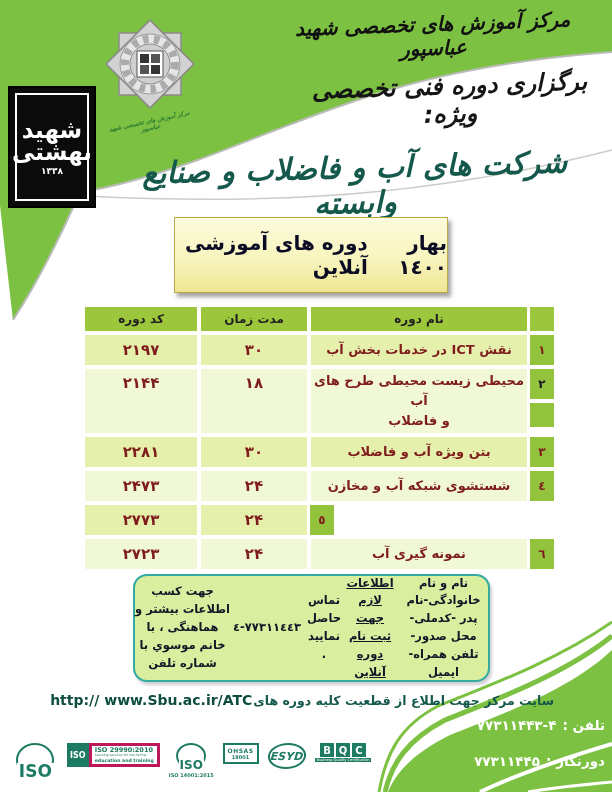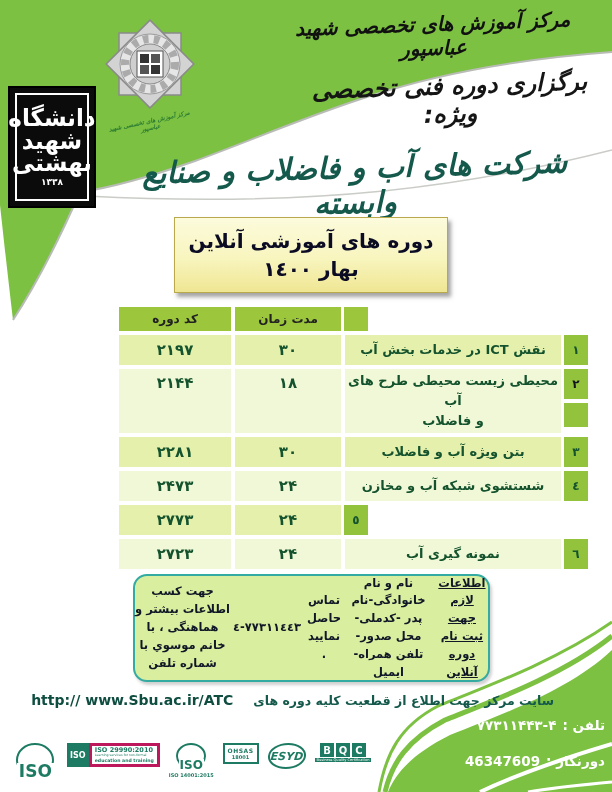--- a/index.html
+++ b/index.html
@@ -45,32 +45,32 @@
     color:#fff;font-weight:bold;line-height:0.98;text-align:center;
   }
   .sbu-l{font-size:23px;transform:scaleY(1.05);}
   .sbu-year{font-size:9px;margin-top:3px;letter-spacing:2px;}
 
   
   .title-box{
     top:217px;left:174px;width:272px;height:74px;
     background:linear-gradient(180deg,#FCFBDC 0%,#F8F5BE 55%,#EFE693 100%);
     border:1px solid #B9A94C;box-shadow:3px 4px 4px rgba(90,90,90,.55);
-    display:flex;flex-direction:column;align-items:center;justify-content:center;gap:4px;
+    display:flex;flex-direction:row;align-items:center;justify-content:center;gap:4px;
   }
   .title-box .t1,.title-box .t2{
     font-size:20px;font-weight:bold;color:#0B0B23;line-height:1.2;
   }
 
   
-  .ctable{top:307px;left:119px;width:470px;}
+  .ctable{top:307px;left:85px;width:470px;}
   .trow{display:flex;margin-bottom:4px;}
   .cell{
     display:flex;align-items:center;justify-content:center;
-    font-weight:bold;color:#14532d;box-sizing:border-box;
+    font-weight:bold;color:#7f1d1d;box-sizing:border-box;
   }
   .c-code{width:112px;font-size:15px;}
   .c-dur{width:106px;margin-left:4px;font-size:15px;}
   .c-name{width:216px;margin-left:4px;font-size:13px;text-align:center;white-space:pre-line;line-height:1.55;}
   .c-num{width:24px;margin-left:3px;background:#93C33C;font-size:12px;}
   .trow.head .cell{background:#9CC63C;height:24px;font-size:12px;font-weight:600;color:#222;}
   .trow.r .cell{height:30px;}
   .trow.tall .cell{height:64px;}
   .trow.tall .c-code,.trow.tall .c-dur{align-items:flex-start;padding-top:5px;}
   .row-odd  .c-code,.row-odd  .c-dur,.row-odd  .c-name{background:#E5F0AC;}
@@ -86,21 +86,21 @@
     box-shadow:2px 3px 3px rgba(120,120,120,.35);
     display:flex;justify-content:center;align-items:center;
     gap:3px;text-align:center;
   }
   .info-box .il{font-size:11.5px;font-weight:bold;color:#101726;line-height:1.55;}
   .info-box .phone-row{display:flex;align-items:center;gap:6px;}
   .info-box .underline{text-decoration:underline;}
 
   
   .website-line{
-    top:692px;right:58px;display:flex;align-items:center;gap:20px;direction:ltr;
+    top:692px;right:58px;display:flex;align-items:center;gap:1px;direction:ltr;
   }
   .website-line .url{font-size:14px;font-weight:bold;color:#0E4D40;}
   .website-line .wtxt{font-size:12.5px;font-weight:bold;color:#14594B;}
 
   
   .cert-row{top:743px;left:13px;display:flex;align-items:flex-start;gap:9px;color:#1E7B63;}
   .cert{display:flex;flex-direction:column;align-items:center;}
   .iso9001-ring{
     width:34px;height:30px;border:2px solid #1E7B63;border-radius:50%;
     display:flex;align-items:center;justify-content:center;margin-bottom:-14px;
@@ -180,36 +180,36 @@
     <rect x="39" y="39" width="26" height="26" fill="#FFFFFF" stroke="#555"></rect>
     <rect x="42" y="42" width="9" height="9" fill="#333"></rect>
     <rect x="53" y="42" width="9" height="9" fill="#555"></rect>
     <rect x="42" y="53" width="9" height="9" fill="#555"></rect>
     <rect x="53" y="53" width="9" height="9" fill="#333"></rect>
   </svg>
   <div class="layer emblem-caption" dir="rtl">مرکز آموزش های تخصصی شهید عباسپور</div>
 
   <div class="layer sbu-logo">
     <div class="sbu-inner">
-      <div class="sbu-l">دانشگاه</div>
       <div class="sbu-l">شهید</div>
       <div class="sbu-l">بهشتی</div>
       <div class="sbu-year">۱۳۳۸</div>
     </div>
   </div>
 
   <div class="layer title-box">
     <div class="t1" dir="rtl">دوره های آموزشی آنلاین</div>
     <div class="t2" dir="rtl">بهار ١٤٠٠</div>
   </div>
 
   <div class="layer ctable">
     <div class="trow head">
       <div class="cell c-code" dir="rtl">کد دوره</div>
       <div class="cell c-dur" dir="rtl">مدت زمان</div>
+      <div class="cell c-name" dir="rtl">نام دوره</div>
       <div class="cell c-num"></div>
     </div>
 
     <div class="trow r row-odd">
       <div class="cell c-code">۲۱۹۷</div>
       <div class="cell c-dur">۳۰</div>
       <div class="cell c-name" dir="rtl">نقش ICT در خدمات بخش آب</div>
       <div class="cell c-num">۱</div>
     </div>
 
@@ -251,22 +251,22 @@
       <div class="cell c-num">٦</div>
     </div>
   </div>
 
   <div class="layer info-box">
     <div class="il" dir="rtl">جهت کسب اطلاعات بیشتر و هماهنگی ، با خانم موسوي  با شماره تلفن</div>
     <div class="il phone-row">
       <span dir="ltr">٧٧٣١١٤٤٣-٤</span>
       <span dir="rtl">تماس حاصل نمایید .</span>
     </div>
+    <div class="il underline" dir="rtl">اطلاعات لازم جهت ثبت نام دوره آنلاین</div>
     <div class="il" dir="rtl">نام و نام خانوادگی-نام پدر -کدملی-محل صدور- تلفن همراه- ایمیل</div>
-    <div class="il underline" dir="rtl">اطلاعات لازم جهت ثبت نام دوره آنلاین</div>
   </div>
 
   <div class="layer website-line">
     <span class="url">http:// www.Sbu.ac.ir/ATC</span>
     <span class="wtxt" dir="rtl">سایت مرکز جهت اطلاع از قطعیت کلیه دوره های</span>
   </div>
 
   <div class="layer cert-row">
     <div class="cert">
       <div class="iso9001-ring"></div>
@@ -310,16 +310,16 @@
       <div class="bqc-sub">Business Quality Certification</div>
     </div>
   </div>
 
   <div class="phone-line">
     <span>تلفن :</span>
     <span>۷۷۳۱۱۴۴۳-۴</span>
   </div>
   <div class="fax-line">
     <span>دورنگار :</span>
-    <span>46347609</span>
+    <span>۷۷۳۱۱۴۴۵</span>
   </div>
 
 </div>
 
 </body></html>

